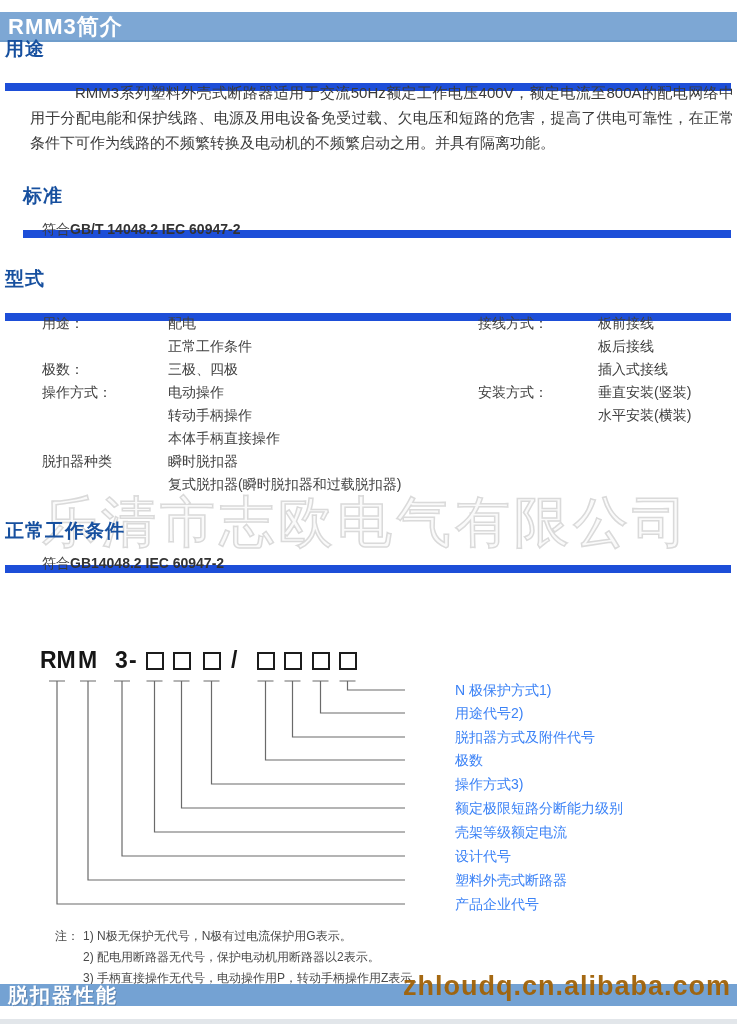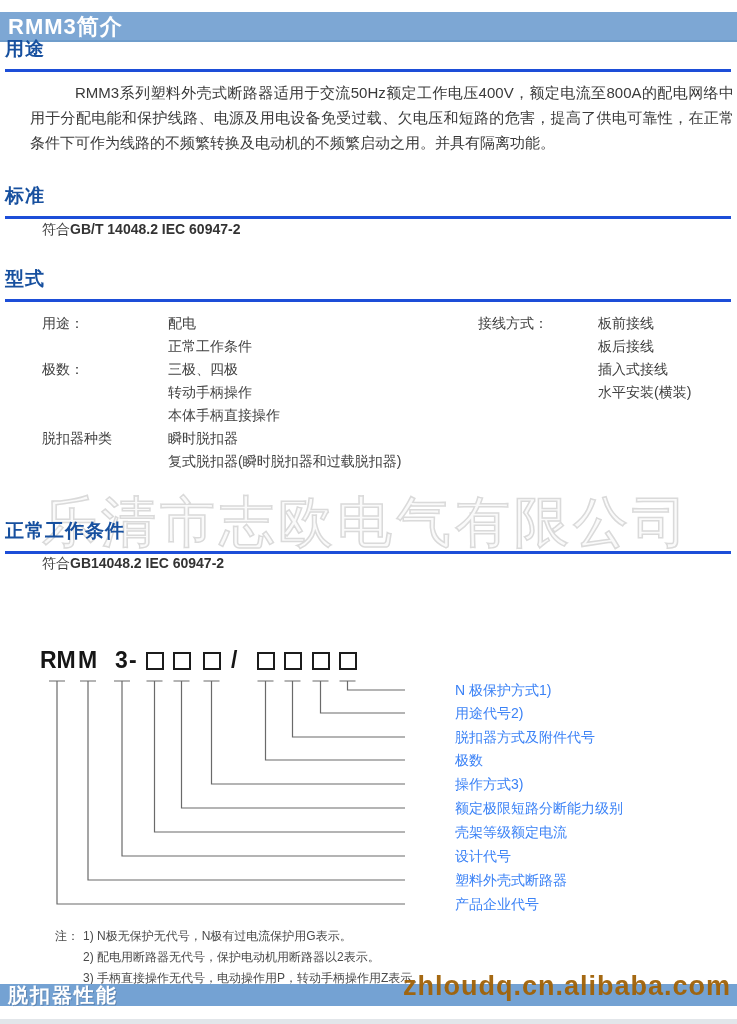--- a/index.html
+++ b/index.html
@@ -10,23 +10,23 @@
   .topbar{position:absolute;top:12px;left:0;width:737px;height:28px;background:#7da7d4;
           border-bottom:2px solid #6f9dcb;display:flex;align-items:flex-start;}
   .topbar .title{color:#fff;font-size:22px;font-weight:bold;padding-left:8px;letter-spacing:1px;}
   .footbar{position:absolute;top:984px;left:0;width:737px;height:22px;background:#74a2d3;
            display:flex;align-items:center;}
   .footbar .title{color:#fff;font-size:20px;font-weight:bold;padding-left:8px;letter-spacing:2px;
                   text-shadow:1px 1px 0 rgba(70,100,140,.45);}
   .bottom-strip{position:absolute;left:0;top:1019px;width:737px;height:5px;background:#e2e6ea;}
 
   
-  .sec{position:absolute;left:5px;right:6px;border-bottom:3px solid #1d4ed8;padding-bottom:7px;}
+  .sec{position:absolute;left:5px;right:6px;border-bottom:8px solid #1d4ed8;padding-bottom:21px;}
   .sec .h{color:#17509f;font-size:19px;font-weight:bold;letter-spacing:1px;}
-  #sec-yongtu{top:36px;} #sec-biaozhun{top:183px;} #sec-xingshi{top:266px;}
+  #sec-yongtu{top:36px;} #sec-biaozhun{top:183px;margin-left:18px;} #sec-xingshi{top:266px;}
   #sec-conditions{top:518px;} #sec-model{top:596px;}
 
   
   .para{position:absolute;top:80px;left:30px;width:704px;font-size:15px;line-height:25px;
         color:#3a3a3a;text-indent:45px;text-align:justify;}
   .std{position:absolute;left:42px;font-size:14px;color:#3c3c3c;}
   .std b{color:#333;}
   #std1{top:221px;} #std2{top:555px;}
 
   
@@ -88,20 +88,26 @@
       <span class="c1"></span>
       <span class="c2">正常工作条件</span>
       <span class="c3"></span>
       <span class="c4">板后接线</span>
     </div>
     <div class="row">
       <span class="c1">极数：</span>
       <span class="c2">三极、四极</span>
       <span class="c3"></span>
       <span class="c4">插入式接线</span>
+    </div>
+    <div class="row">
+      <span class="c1">操作方式：</span>
+      <span class="c2">电动操作</span>
+      <span class="c3">安装方式：</span>
+      <span class="c4">垂直安装(竖装)</span>
     </div>
     <div class="row">
       <span class="c1"></span>
       <span class="c2">转动手柄操作</span>
       <span class="c3"></span>
       <span class="c4">水平安装(横装)</span>
     </div>
     <div class="row">
       <span class="c1"></span>
       <span class="c2">本体手柄直接操作</span>

